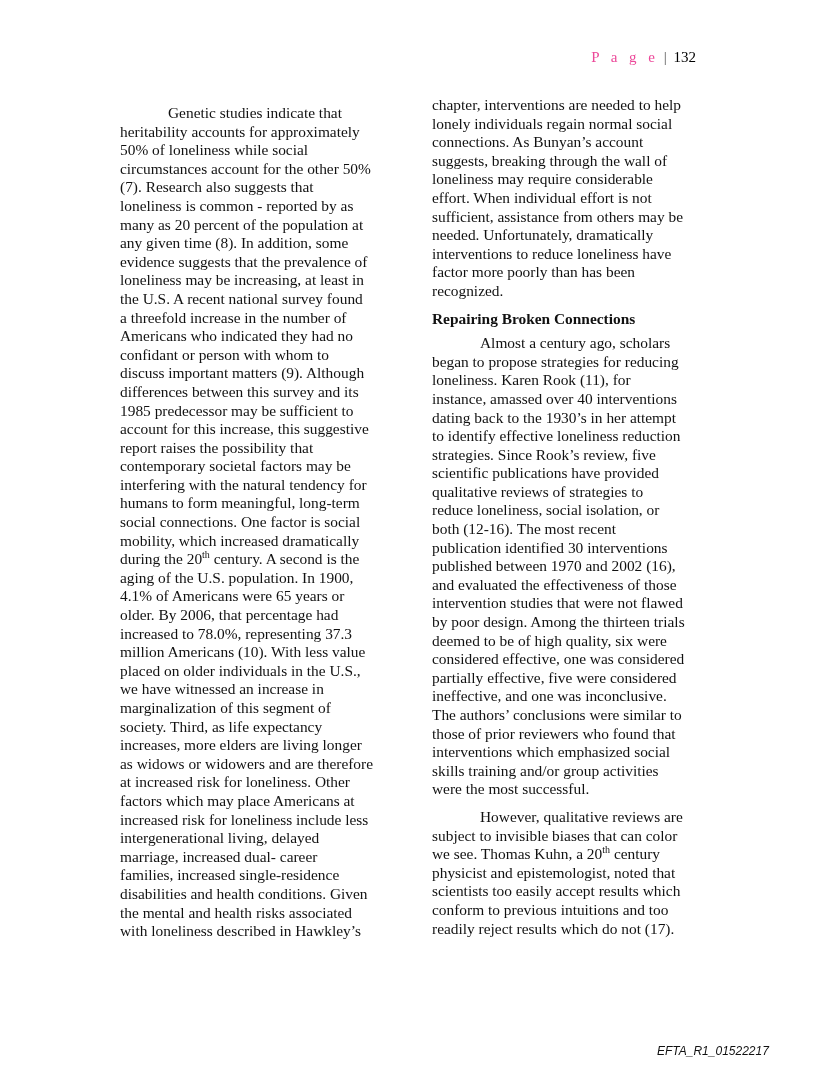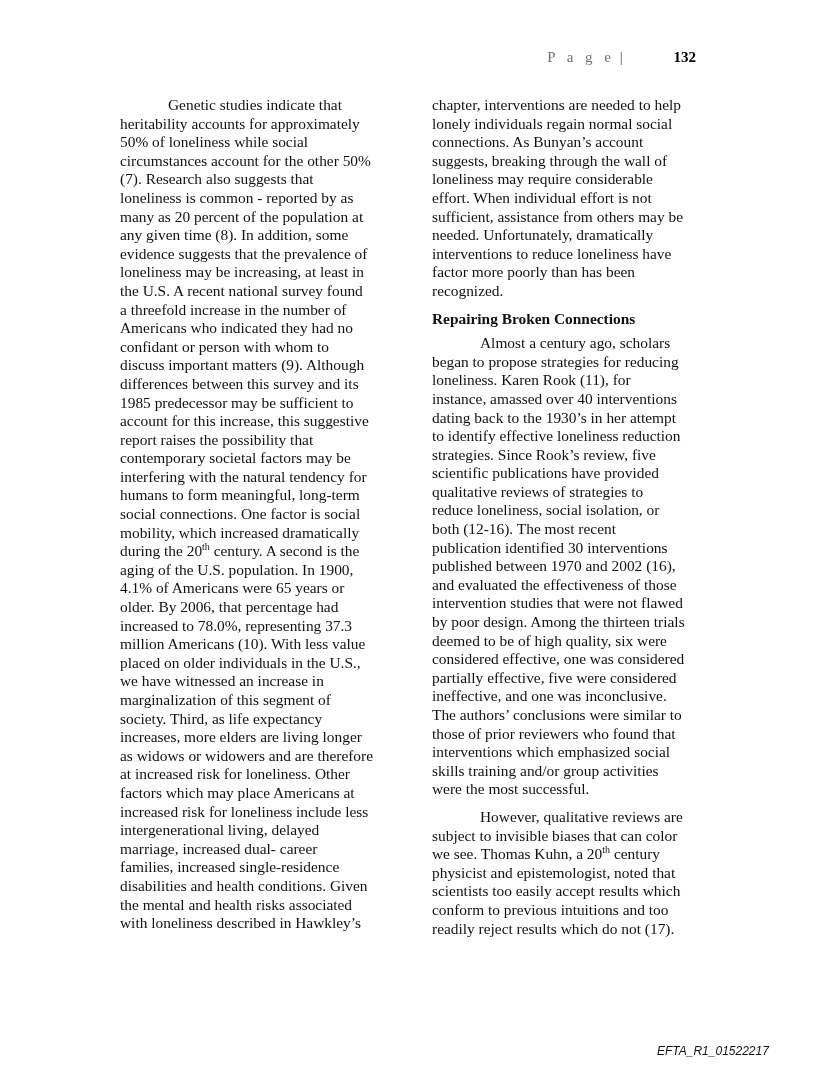--- a/index.html
+++ b/index.html
@@ -1,29 +1,29 @@
 <!DOCTYPE html>
 <html><head>
   <meta charset="utf-8">
   <style>
     html, body { margin: 0; padding: 0; background: #ffffff; }
     body { width: 816px; height: 1073px; position: relative; overflow: hidden; }
     .page-header {
       position: absolute; top: 49px; right: 120px;
       font-family: "Liberation Serif", serif; font-size: 15px; color: #000;
     }
-    .page-header .page-word { color: #737373; letter-spacing: 4px; }
+    .page-header .page-word { color: #ec4899; letter-spacing: 4px; }
     .page-header .sep { color: #555; margin: 0 3px 0 1px; }
-    .page-header .num { font-weight: bold; margin-left: 44px; }
+    .page-header .num { font-weight: normal; }
     .column {
       position: absolute; top: 96px; width: 290px;
       font-family: "Liberation Serif", serif; font-size: 15.4px; line-height: 18.6px;
       color: #111;
     }
-    .col-left { left: 120px; }
+    .col-left { left: 120px; margin-top: 8px; }
     .col-right { left: 432px; }
     .column p { margin: 0; }
     .indent { text-indent: 48px; }
     .line { display: block; white-space: nowrap; }
     .heading { font-weight: bold; margin: 9px 0 6px 0; white-space: nowrap; }
     .gap { height: 9px; }
     sup { font-size: 10px; line-height: 0; vertical-align: 6px; }
     .footer-id {
       position: absolute; top: 1044px; left: 657px;
       font-family: "Liberation Sans", sans-serif; font-size: 12px; color: #111; font-style: italic;

